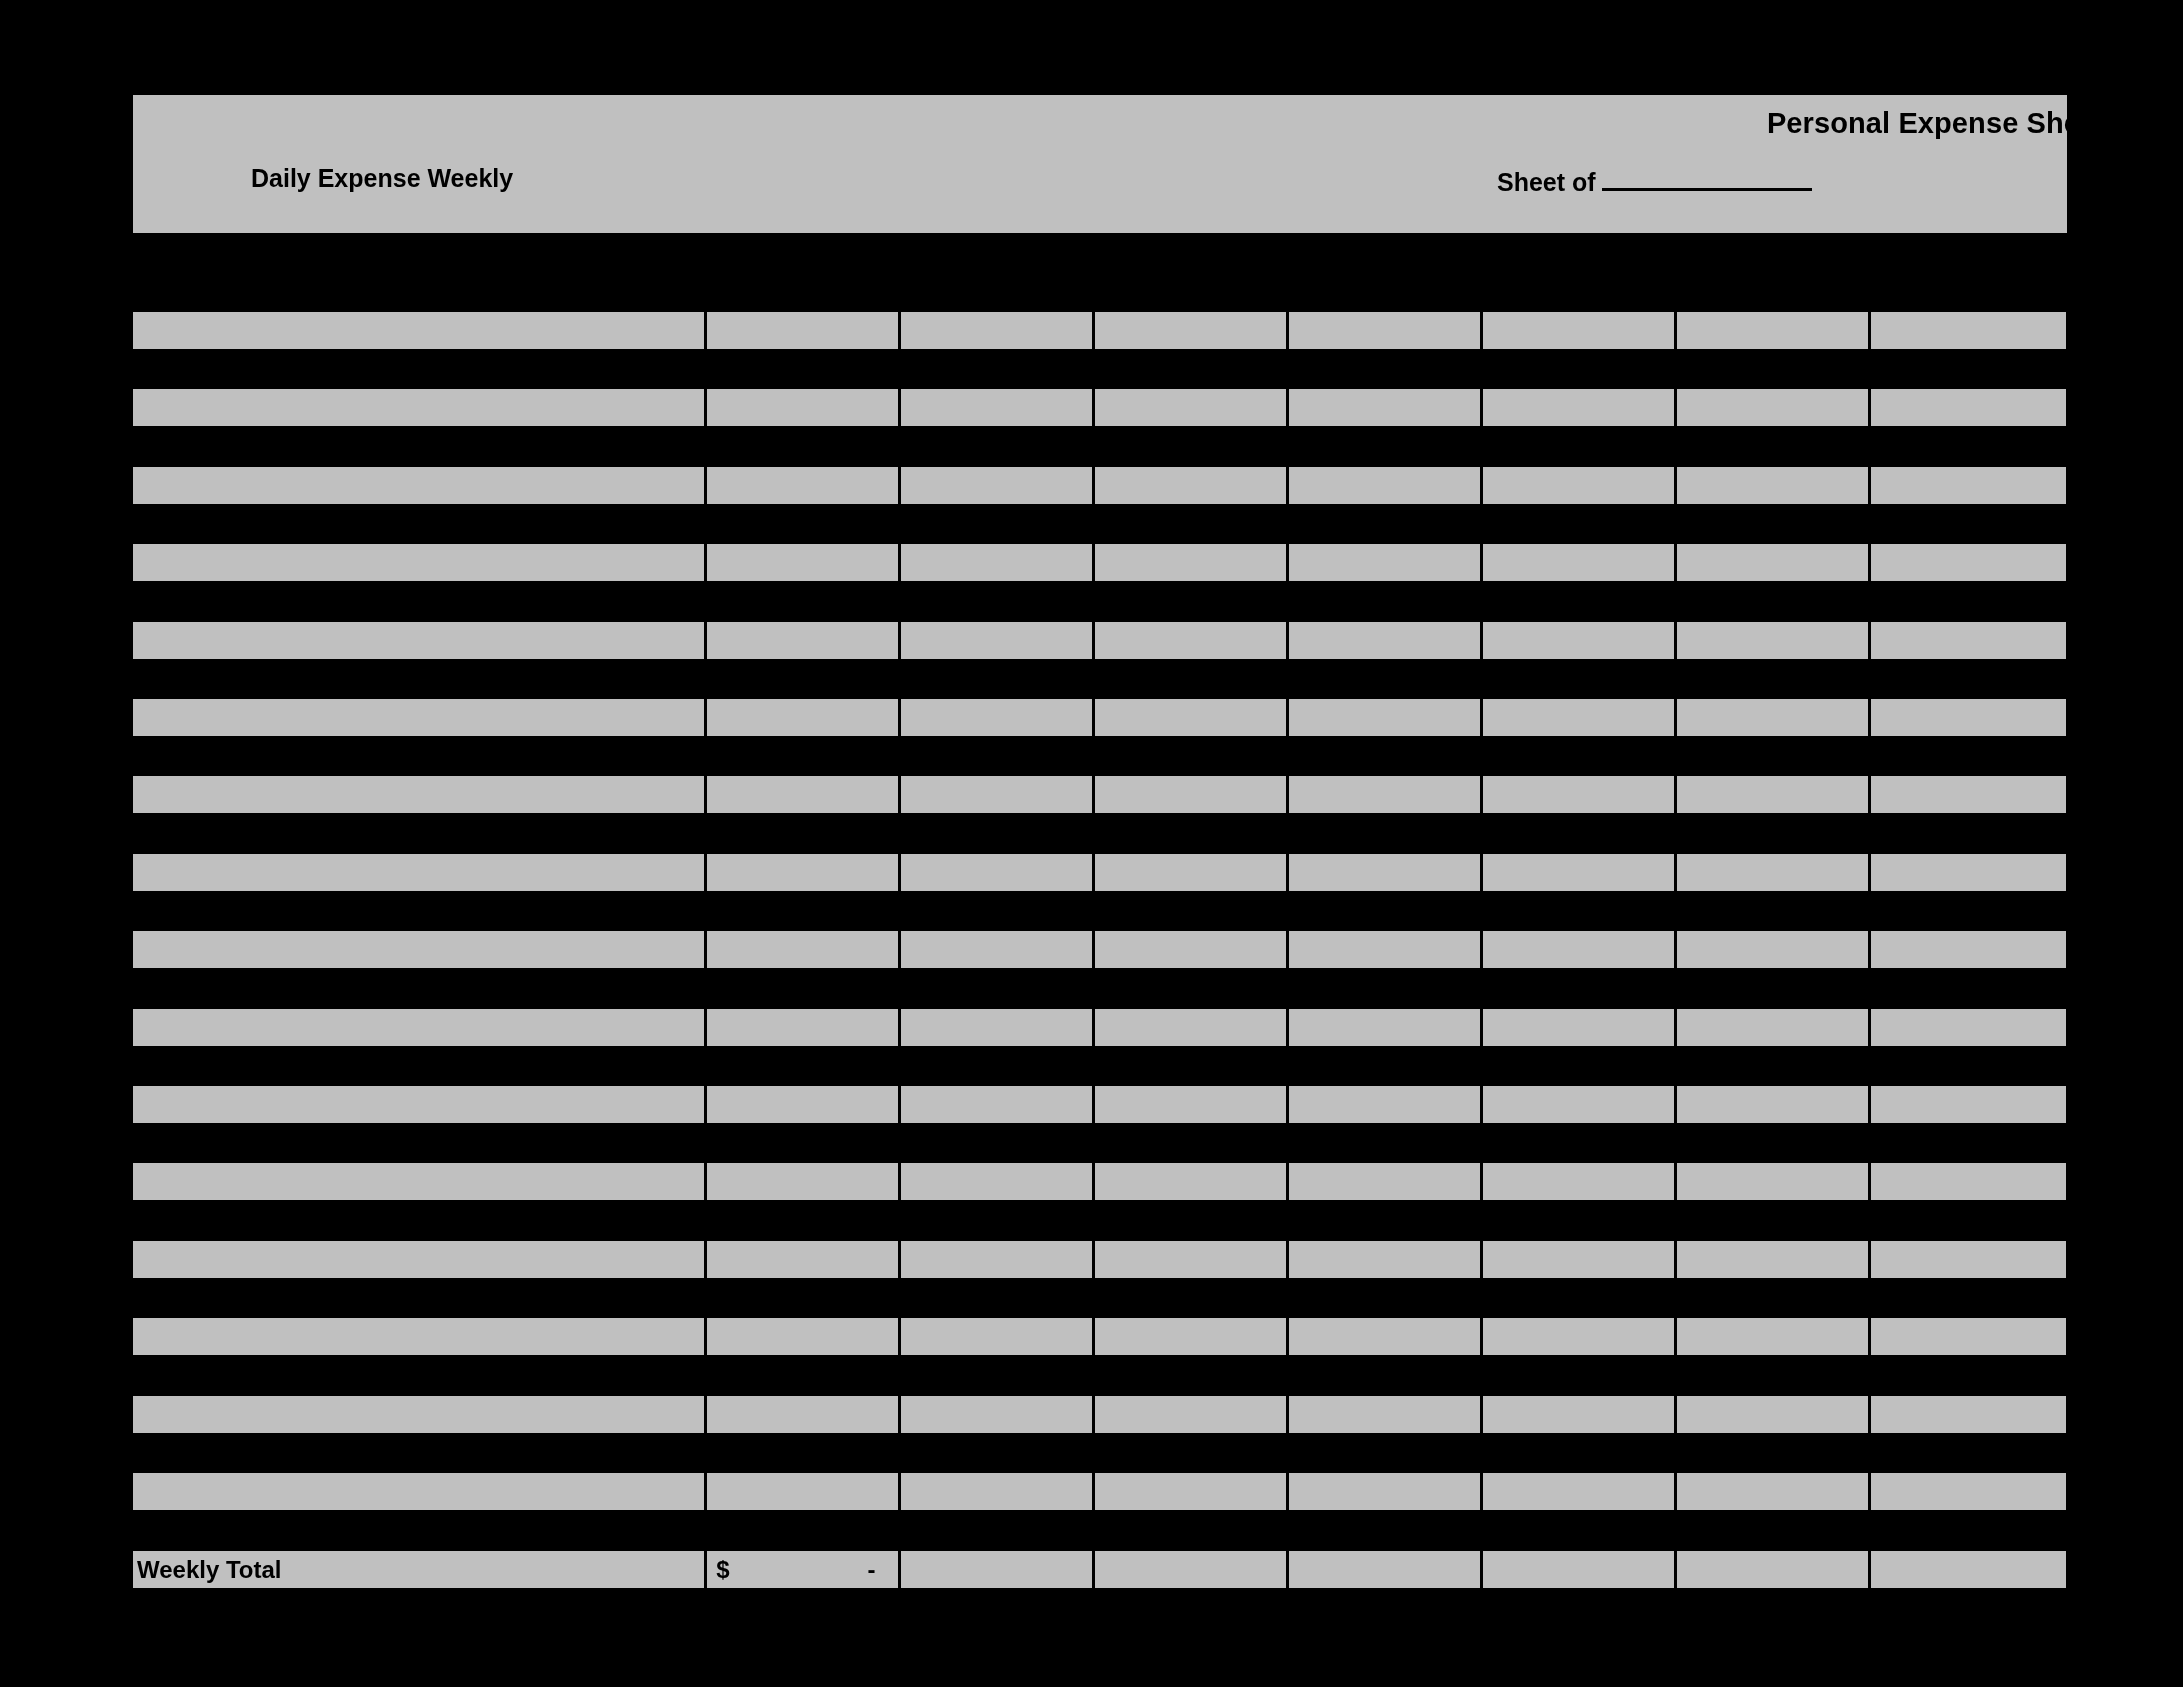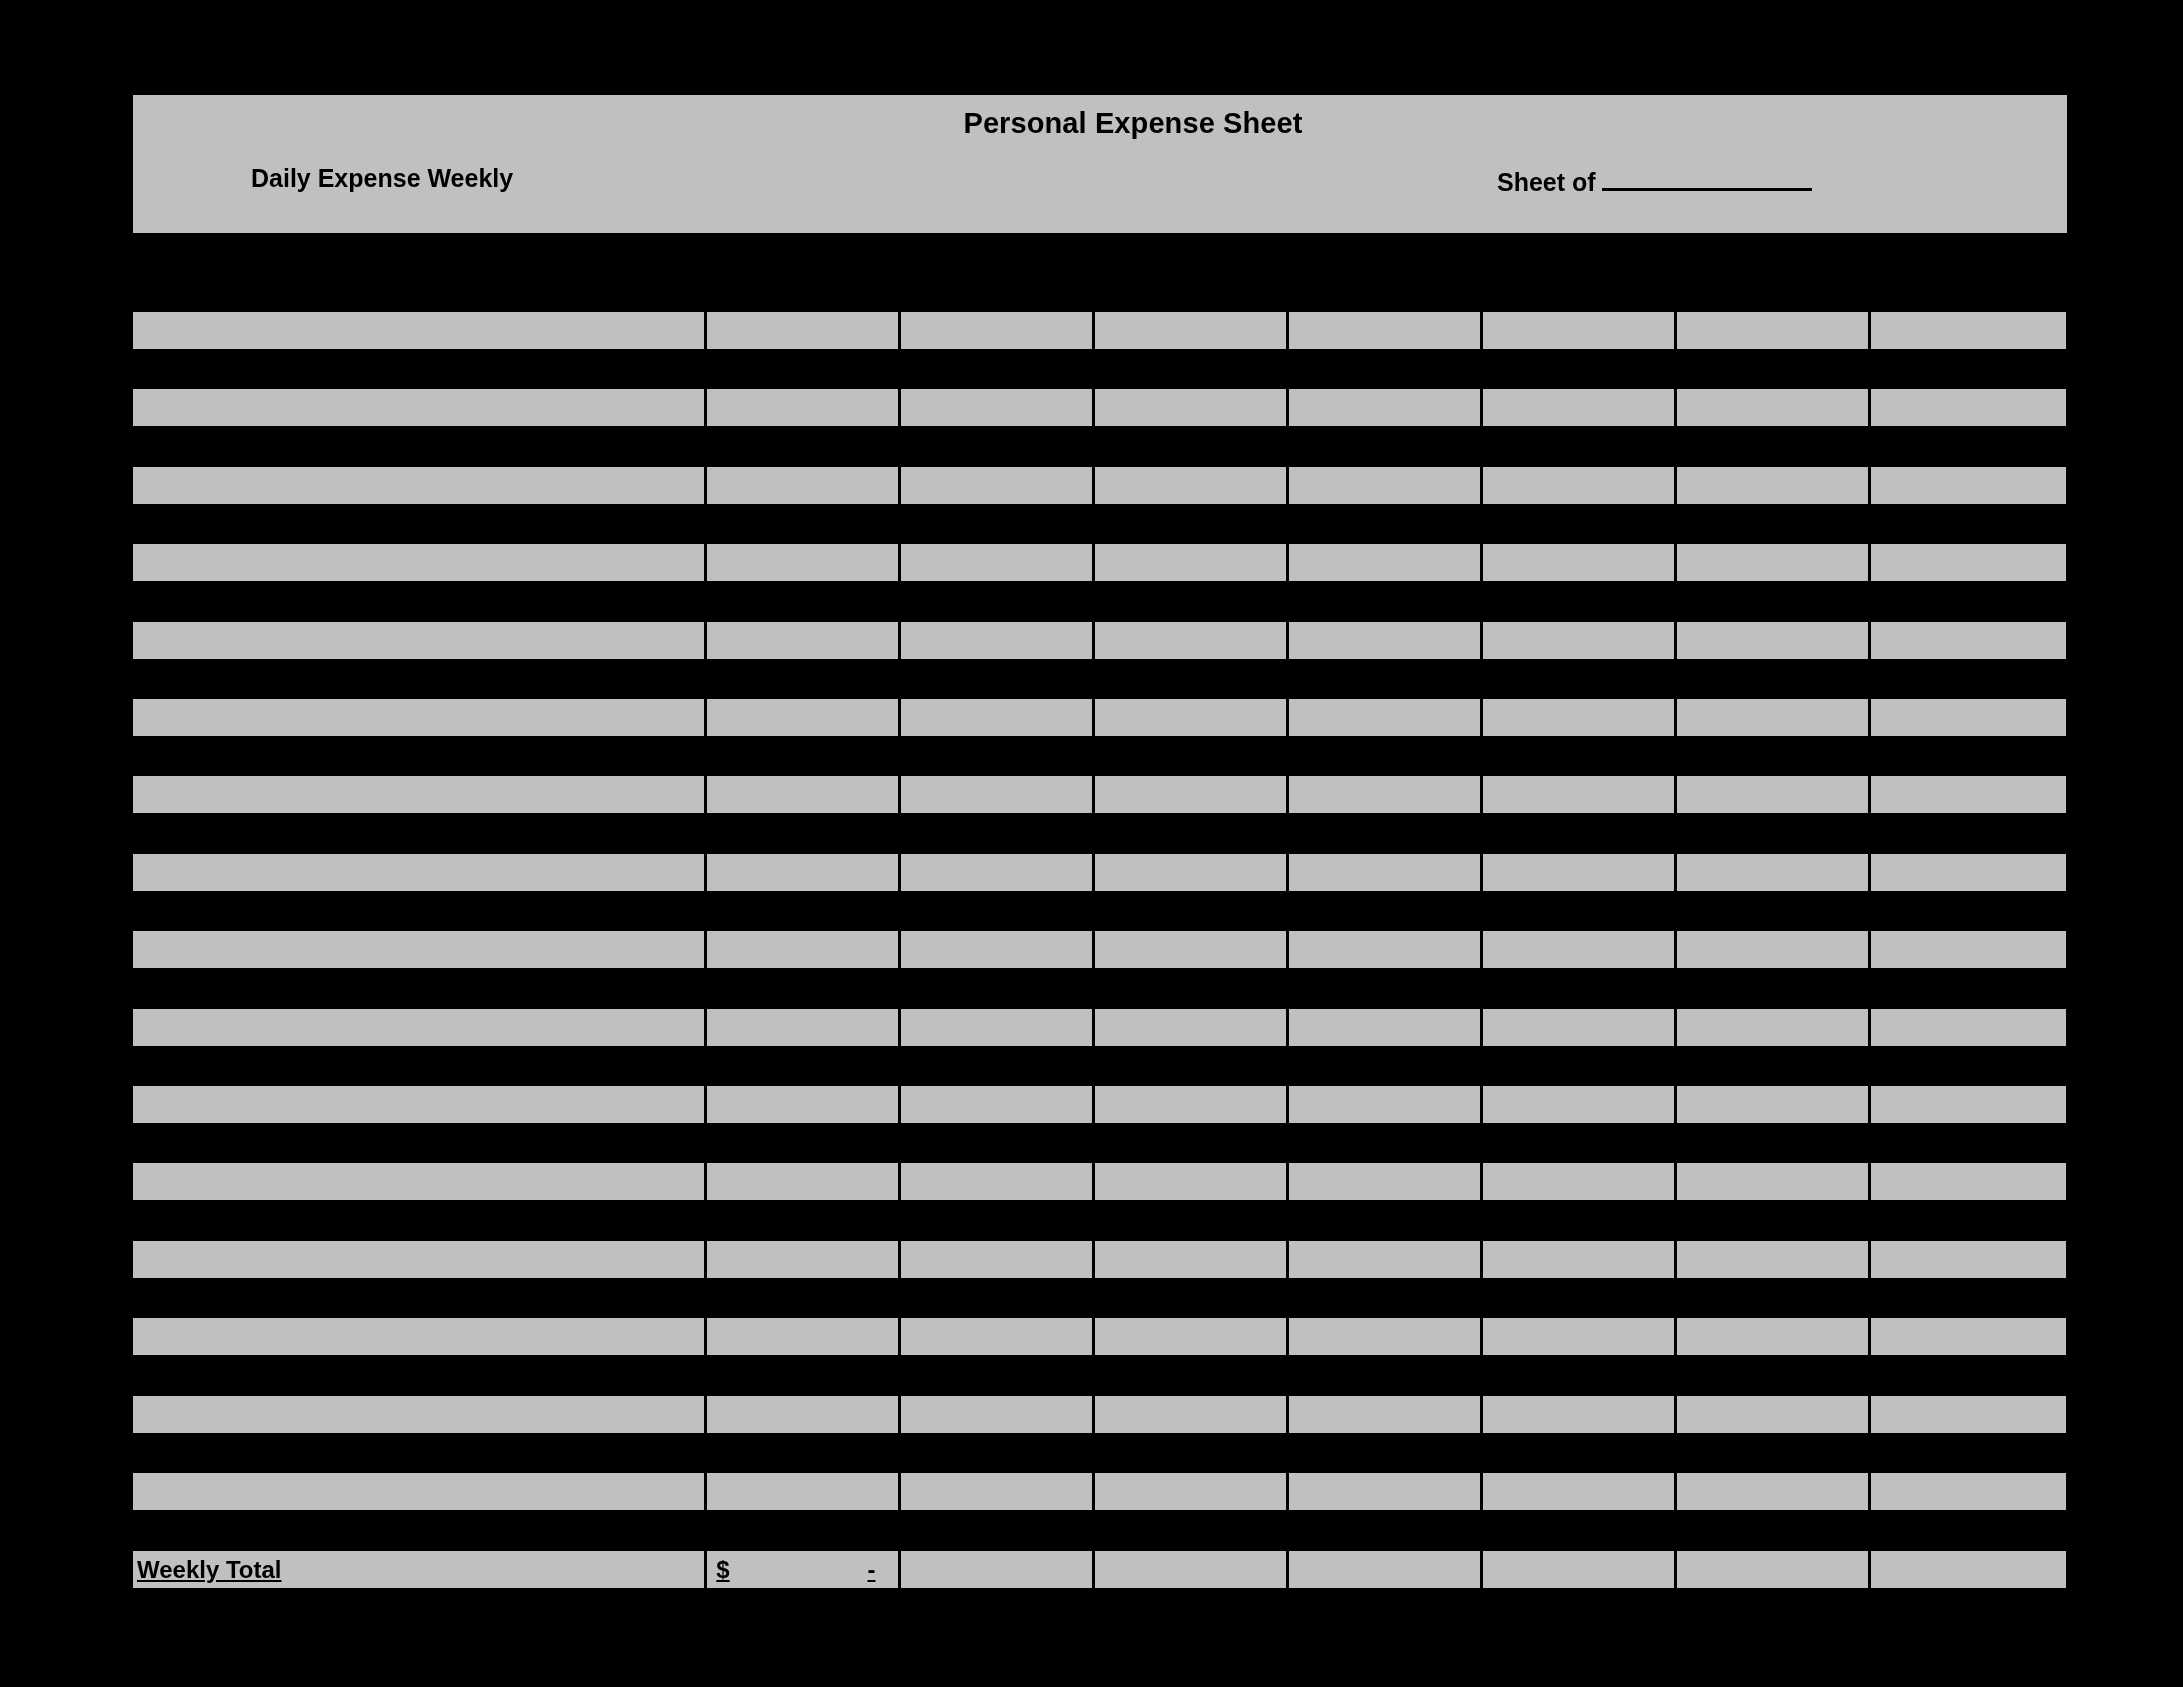--- a/index.html
+++ b/index.html
@@ -29,24 +29,24 @@
     position: absolute;
     left: 133px;
     top: 95px;
     width: 1934px;
     height: 138px;
     background: #c0c0c0;
     box-sizing: border-box;
   }
   .header-title {
     position: absolute;
-    left: 12px;
+    left: 18px;
     top: 13.2px;
     width: 100%;
-    text-align: center;
+    text-align: right;
     font-size: 29px;
     font-weight: bold;
     color: #000000;
     letter-spacing: 0.1px;
     line-height: 1.1;
     padding-left: 21px;
   }
   .header-subtitle {
     position: absolute;
     left: 118px;
@@ -103,21 +103,20 @@
   .cell.c-num-last { width: 195px; }
 
   
   .total-row {
     position: absolute;
     left: 133px;
     width: 1934px;
     height: 37px;
     display: flex;
     box-sizing: border-box;
-    text-decoration: underline;
   }
   .total-label {
     background: #c0c0c0;
     width: 574px;
     height: 37px;
     box-sizing: border-box;
     border-right: 3.3px solid #000000;
     display: flex;
     align-items: center;
     padding-left: 4px;

